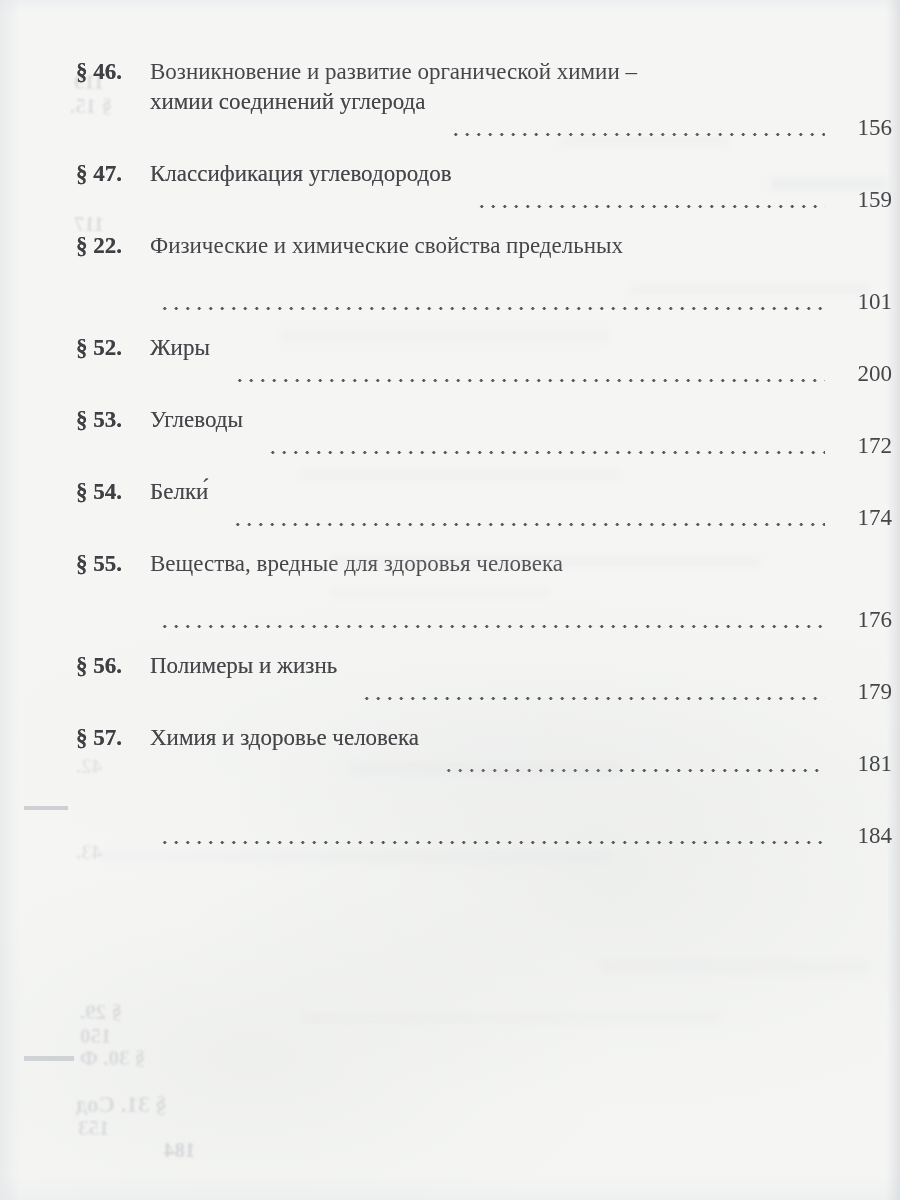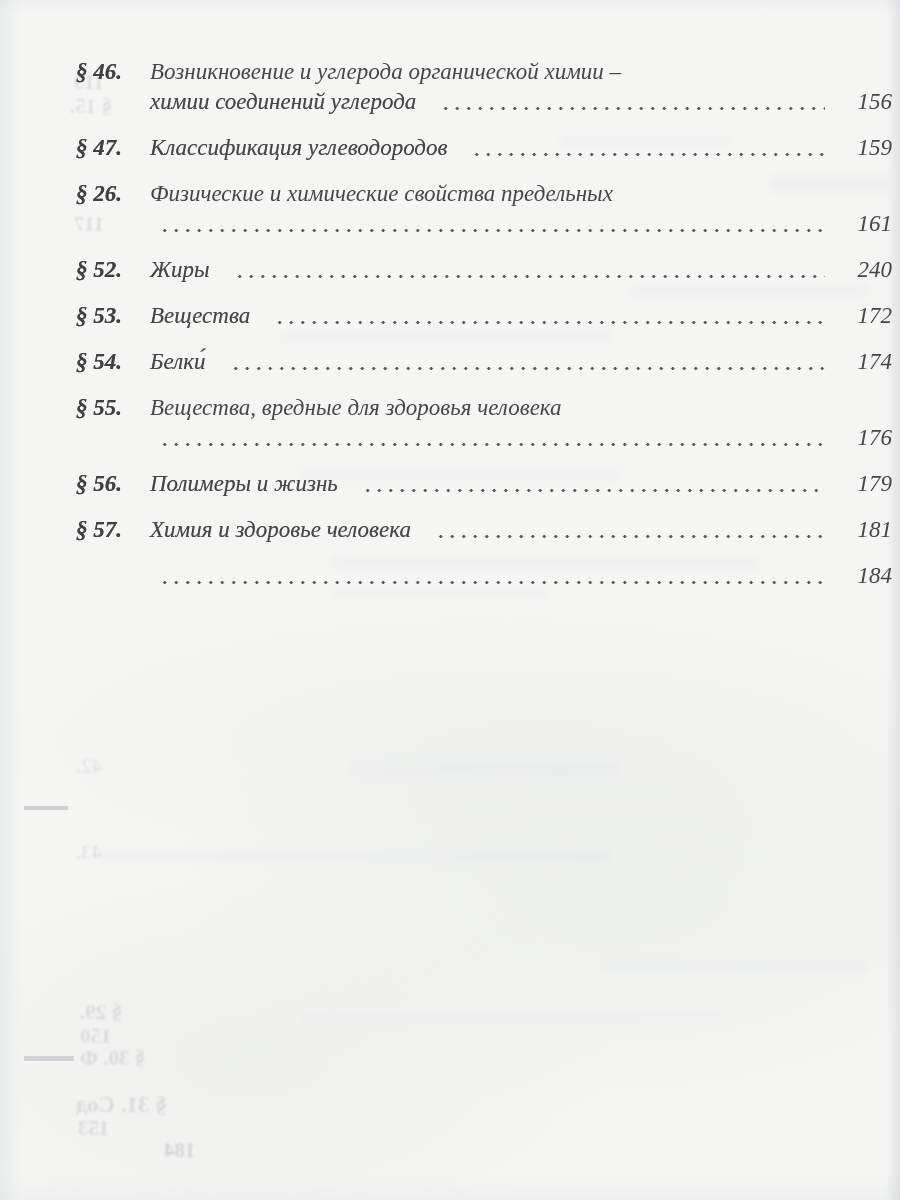--- a/index.html
+++ b/index.html
@@ -14,37 +14,37 @@
     background:
       radial-gradient(620px 320px at 68% 74%, rgba(218,222,220,.28), rgba(0,0,0,0) 70%),
       radial-gradient(520px 280px at 28% 88%, rgba(214,218,216,.22), rgba(0,0,0,0) 70%),
       radial-gradient(700px 200px at 55% 62%, rgba(221,224,223,.20), rgba(0,0,0,0) 75%),
       linear-gradient(90deg, rgba(223,226,229,.55) 0, rgba(0,0,0,0) 20px),
       linear-gradient(270deg, rgba(208,212,219,.60) 0, rgba(0,0,0,0) 14px),
       linear-gradient(180deg, rgba(228,230,235,.40) 0, rgba(0,0,0,0) 14px),
       linear-gradient(0deg, rgba(226,228,230,.35) 0, rgba(0,0,0,0) 26px),
       #f5f6f4;
   }
-  .toc { position:absolute; left:76px; top:57px; width:816px;font-style:italic; }
+  .toc { position:absolute; left:76px; top:57px; width:816px; }
   .entry { display:flex; margin-bottom:16px; font-size:23px; line-height:30px; }
   .num {
     flex:none; width:74px; font-weight:bold; color:#3f3f44;
     text-shadow:0 0 .5px rgba(63,63,68,.7);
   }
   .body { flex:1; min-width:0; }
   .line1 { display:block; white-space:nowrap; }
   .lastline { display:flex;gap:15px; }
   .t { white-space:nowrap; text-shadow:0 0 .4px rgba(70,70,74,.55); }
   .leader {
     flex:1; min-width:14px; align-self:flex-end;
     height:5px; margin:0 10px 6px 9px;
     background-image:radial-gradient(circle, #55555a 1.35px, rgba(85,85,90,0) 1.75px);
     background-size:11.5px 5px; background-repeat:repeat-x; background-position:left center;
   }
-  .page { flex:none; width:42px; text-align:right; color:#45454a; }
+  .page { flex:none; width:42px; text-align:right; color:#45454a;margin-top:26px; }
 
   
   .ghost {
     position:absolute; transform:scaleX(-1); filter:blur(1.1px);
     opacity:.16; color:#5c5c70; font-weight:bold; font-size:21px; white-space:nowrap;
   }
   .g1 { left:74px;  top:70px; }
   .g2 { left:70px;  top:94px; }
   .g3 { left:74px;  top:212px; }
   .g4 { left:76px;  top:754px;  opacity:.11; }
@@ -77,70 +77,70 @@
 </head>
 <body>
 
 <div class="paper">
 
   <div class="toc">
 
     <div class="entry">
       <span class="num">§ 46.</span>
       <span class="body">
-        <span class="line1">Возникновение и углерода органической химии –</span>
+        <span class="line1">Возникновение и развитие органической химии –</span>
         <span class="lastline">
           <span class="t">химии соединений углерода</span>
           <span class="leader"></span>
           <span class="page">156</span>
         </span>
       </span>
     </div>
 
     <div class="entry">
       <span class="num">§ 47.</span>
       <span class="body">
         <span class="lastline">
           <span class="t">Классификация углеводородов</span>
           <span class="leader"></span>
           <span class="page">159</span>
         </span>
       </span>
     </div>
 
     <div class="entry">
-      <span class="num">§ 26.</span>
+      <span class="num">§ 22.</span>
       <span class="body">
         <span class="line1">Физические и химические свойства предельных</span>
         <span class="lastline">
           <span class="leader"></span>
-          <span class="page">161</span>
+          <span class="page">101</span>
         </span>
       </span>
     </div>
 
 
 
 
     <div class="entry">
       <span class="num">§ 52.</span>
       <span class="body">
         <span class="lastline">
           <span class="t">Жиры</span>
           <span class="leader"></span>
-          <span class="page">240</span>
+          <span class="page">200</span>
         </span>
       </span>
     </div>
 
     <div class="entry">
       <span class="num">§ 53.</span>
       <span class="body">
         <span class="lastline">
-          <span class="t">Вещества</span>
+          <span class="t">Углеводы</span>
           <span class="leader"></span>
           <span class="page">172</span>
         </span>
       </span>
     </div>
 
     <div class="entry">
       <span class="num">§ 54.</span>
       <span class="body">
         <span class="lastline">

